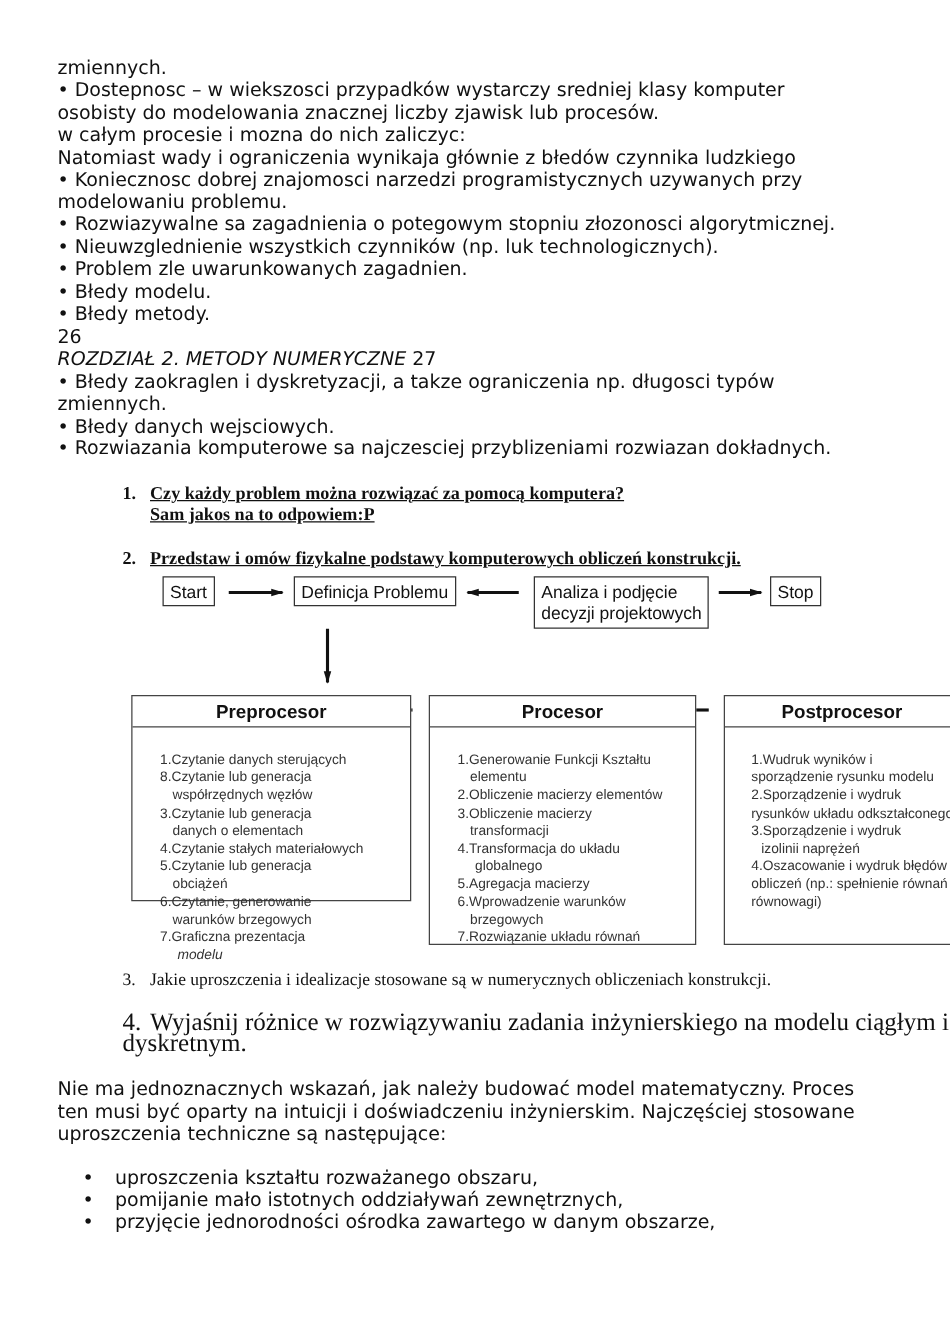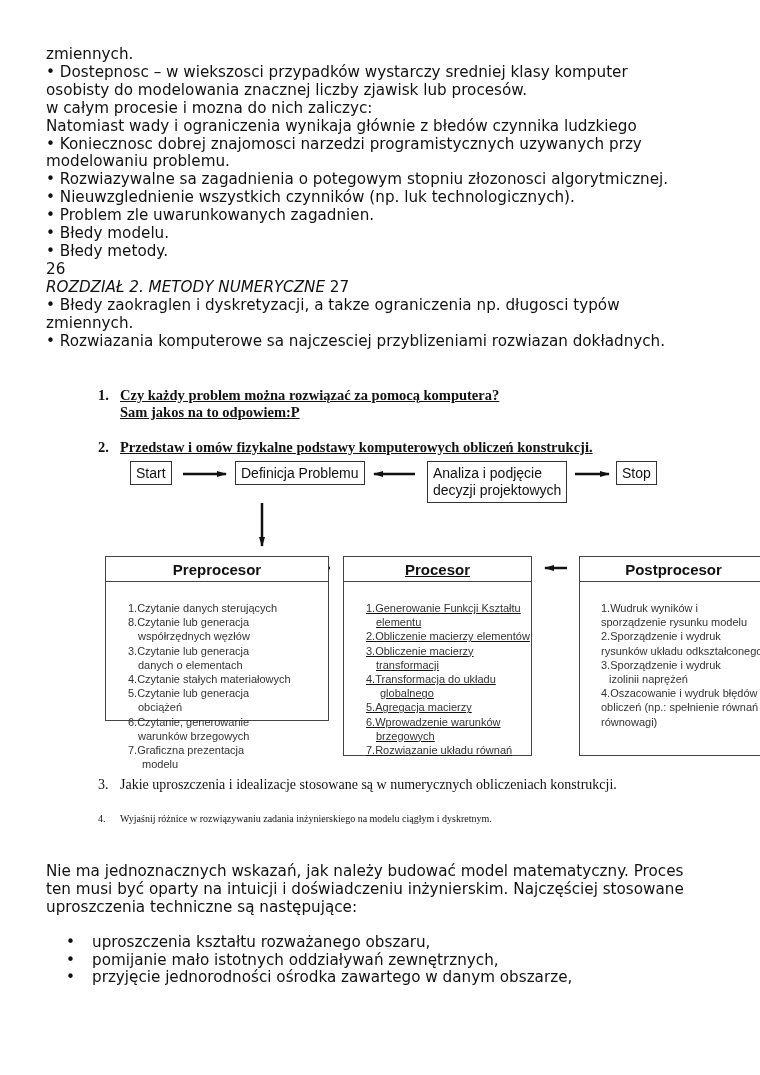--- a/index.html
+++ b/index.html
@@ -38,20 +38,21 @@
   <div class="line">modelowaniu problemu.</div>
   <div class="line">• Rozwiazywalne sa zagadnienia o potegowym stopniu złozonosci algorytmicznej.</div>
   <div class="line">• Nieuwzglednienie wszystkich czynników (np. luk technologicznych).</div>
   <div class="line">• Problem zle uwarunkowanych zagadnien.</div>
   <div class="line">• Błedy modelu.</div>
   <div class="line">• Błedy metody.</div>
   <div class="line">26</div>
   <div class="line"><span class="italic">ROZDZIAŁ 2. METODY NUMERYCZNE</span><span> 27</span></div>
   <div class="line">• Błedy zaokraglen i dyskretyzacji, a takze ograniczenia np. długosci typów</div>
   <div class="line">zmiennych.</div>
+  <div class="line">• Błedy danych wejsciowych.</div>
   <div class="line">• Rozwiazania komputerowe sa najczesciej przyblizeniami rozwiazan dokładnych.</div>
 </div>
 
 <div class="q" style="top:387px;">
   <div><span class="num">1.</span><span class="txt">Czy każdy problem można rozwiązać za pomocą komputera?</span></div>
   <div><span class="num"></span><span class="txt">Sam jakos na to odpowiem:P</span></div>
 </div>
 
 <div class="q" style="top:439px;">
   <div><span class="num">2.</span><span class="txt">Przedstaw i omów fizykalne podstawy komputerowych obliczeń konstrukcji.</span></div>
@@ -88,25 +89,25 @@
 
   <div class="bigbox" style="left:95px;top:556px;width:224px;height:165px;">
     <div class="head">Preprocesor</div>
     <ul>
       <li><span>1.Czytanie danych sterujących</span></li>
       <li><span>8.Czytanie lub generacja</span><span class="cont">współrzędnych węzłów</span></li>
       <li><span>3.Czytanie lub generacja</span><span class="cont">danych o elementach</span></li>
       <li><span>4.Czytanie stałych materiałowych</span></li>
       <li><span>5.Czytanie lub generacja</span><span class="cont">obciążeń</span></li>
       <li><span>6.Czytanie, generowanie</span><span class="cont">warunków brzegowych</span></li>
-      <li><span>7.Graficzna prezentacja</span><span class="cont" style="padding-left:14px;">modelu</span></li>
+      <li><span>7.Graficzna prezentacja</span><span class="cont" style="padding-left:14px;font-style:italic;">modelu</span></li>
     </ul>
   </div>
 
-  <div class="bigbox" style="left:333px;top:556px;width:189px;height:200px;text-decoration:underline;">
+  <div class="bigbox" style="left:333px;top:556px;width:214px;height:200px;">
     <div class="head">Procesor</div>
     <ul>
       <li><span>1.Generowanie Funkcji Kształtu</span><span class="cont">elementu</span></li>
       <li><span>2.Obliczenie macierzy elementów</span></li>
       <li><span>3.Obliczenie macierzy</span><span class="cont">transformacji</span></li>
       <li><span>4.Transformacja do układu</span><span class="cont" style="padding-left:14px;">globalnego</span></li>
       <li><span>5.Agregacja macierzy</span></li>
       <li><span>6.Wprowadzenie warunków</span><span class="cont">brzegowych</span></li>
       <li><span>7.Rozwiązanie układu równań</span></li>
     </ul>
@@ -120,21 +121,21 @@
       <li><span>3.Sporządzenie i wydruk</span><span class="cont" style="padding-left:8px;">izolinii naprężeń</span></li>
       <li><span>4.Oszacowanie i wydruk błędów</span><span class="cont" style="padding-left:0;">obliczeń (np.: spełnienie równań</span><span class="cont" style="padding-left:0;">równowagi)</span></li>
     </ul>
   </div>
 </div>
 
 <div class="q" style="top:776px;font-size:14px;">
   <span class="plain-num">3.</span><span class="plain">Jakie uproszczenia i idealizacje stosowane są w numerycznych obliczeniach konstrukcji.</span>
 </div>
 
-<div class="q" style="top:810px;font-size:10px;">
+<div class="q" style="top:810px;font-size:20px;">
   <span class="plain-num">4.</span><span class="plain">Wyjaśnij różnice w rozwiązywaniu zadania inżynierskiego na modelu ciągłym i dyskretnym.</span>
 </div>
 
 <div class="block sans" style="top:863px;">
   <div class="line">Nie ma jednoznacznych wskazań, jak należy budować model matematyczny. Proces</div>
   <div class="line">ten musi być oparty na intuicji i doświadczeniu inżynierskim. Najczęściej stosowane</div>
   <div class="line">uproszczenia techniczne są następujące:</div>
 </div>
 
 <div class="bullets" style="top:934px;">

